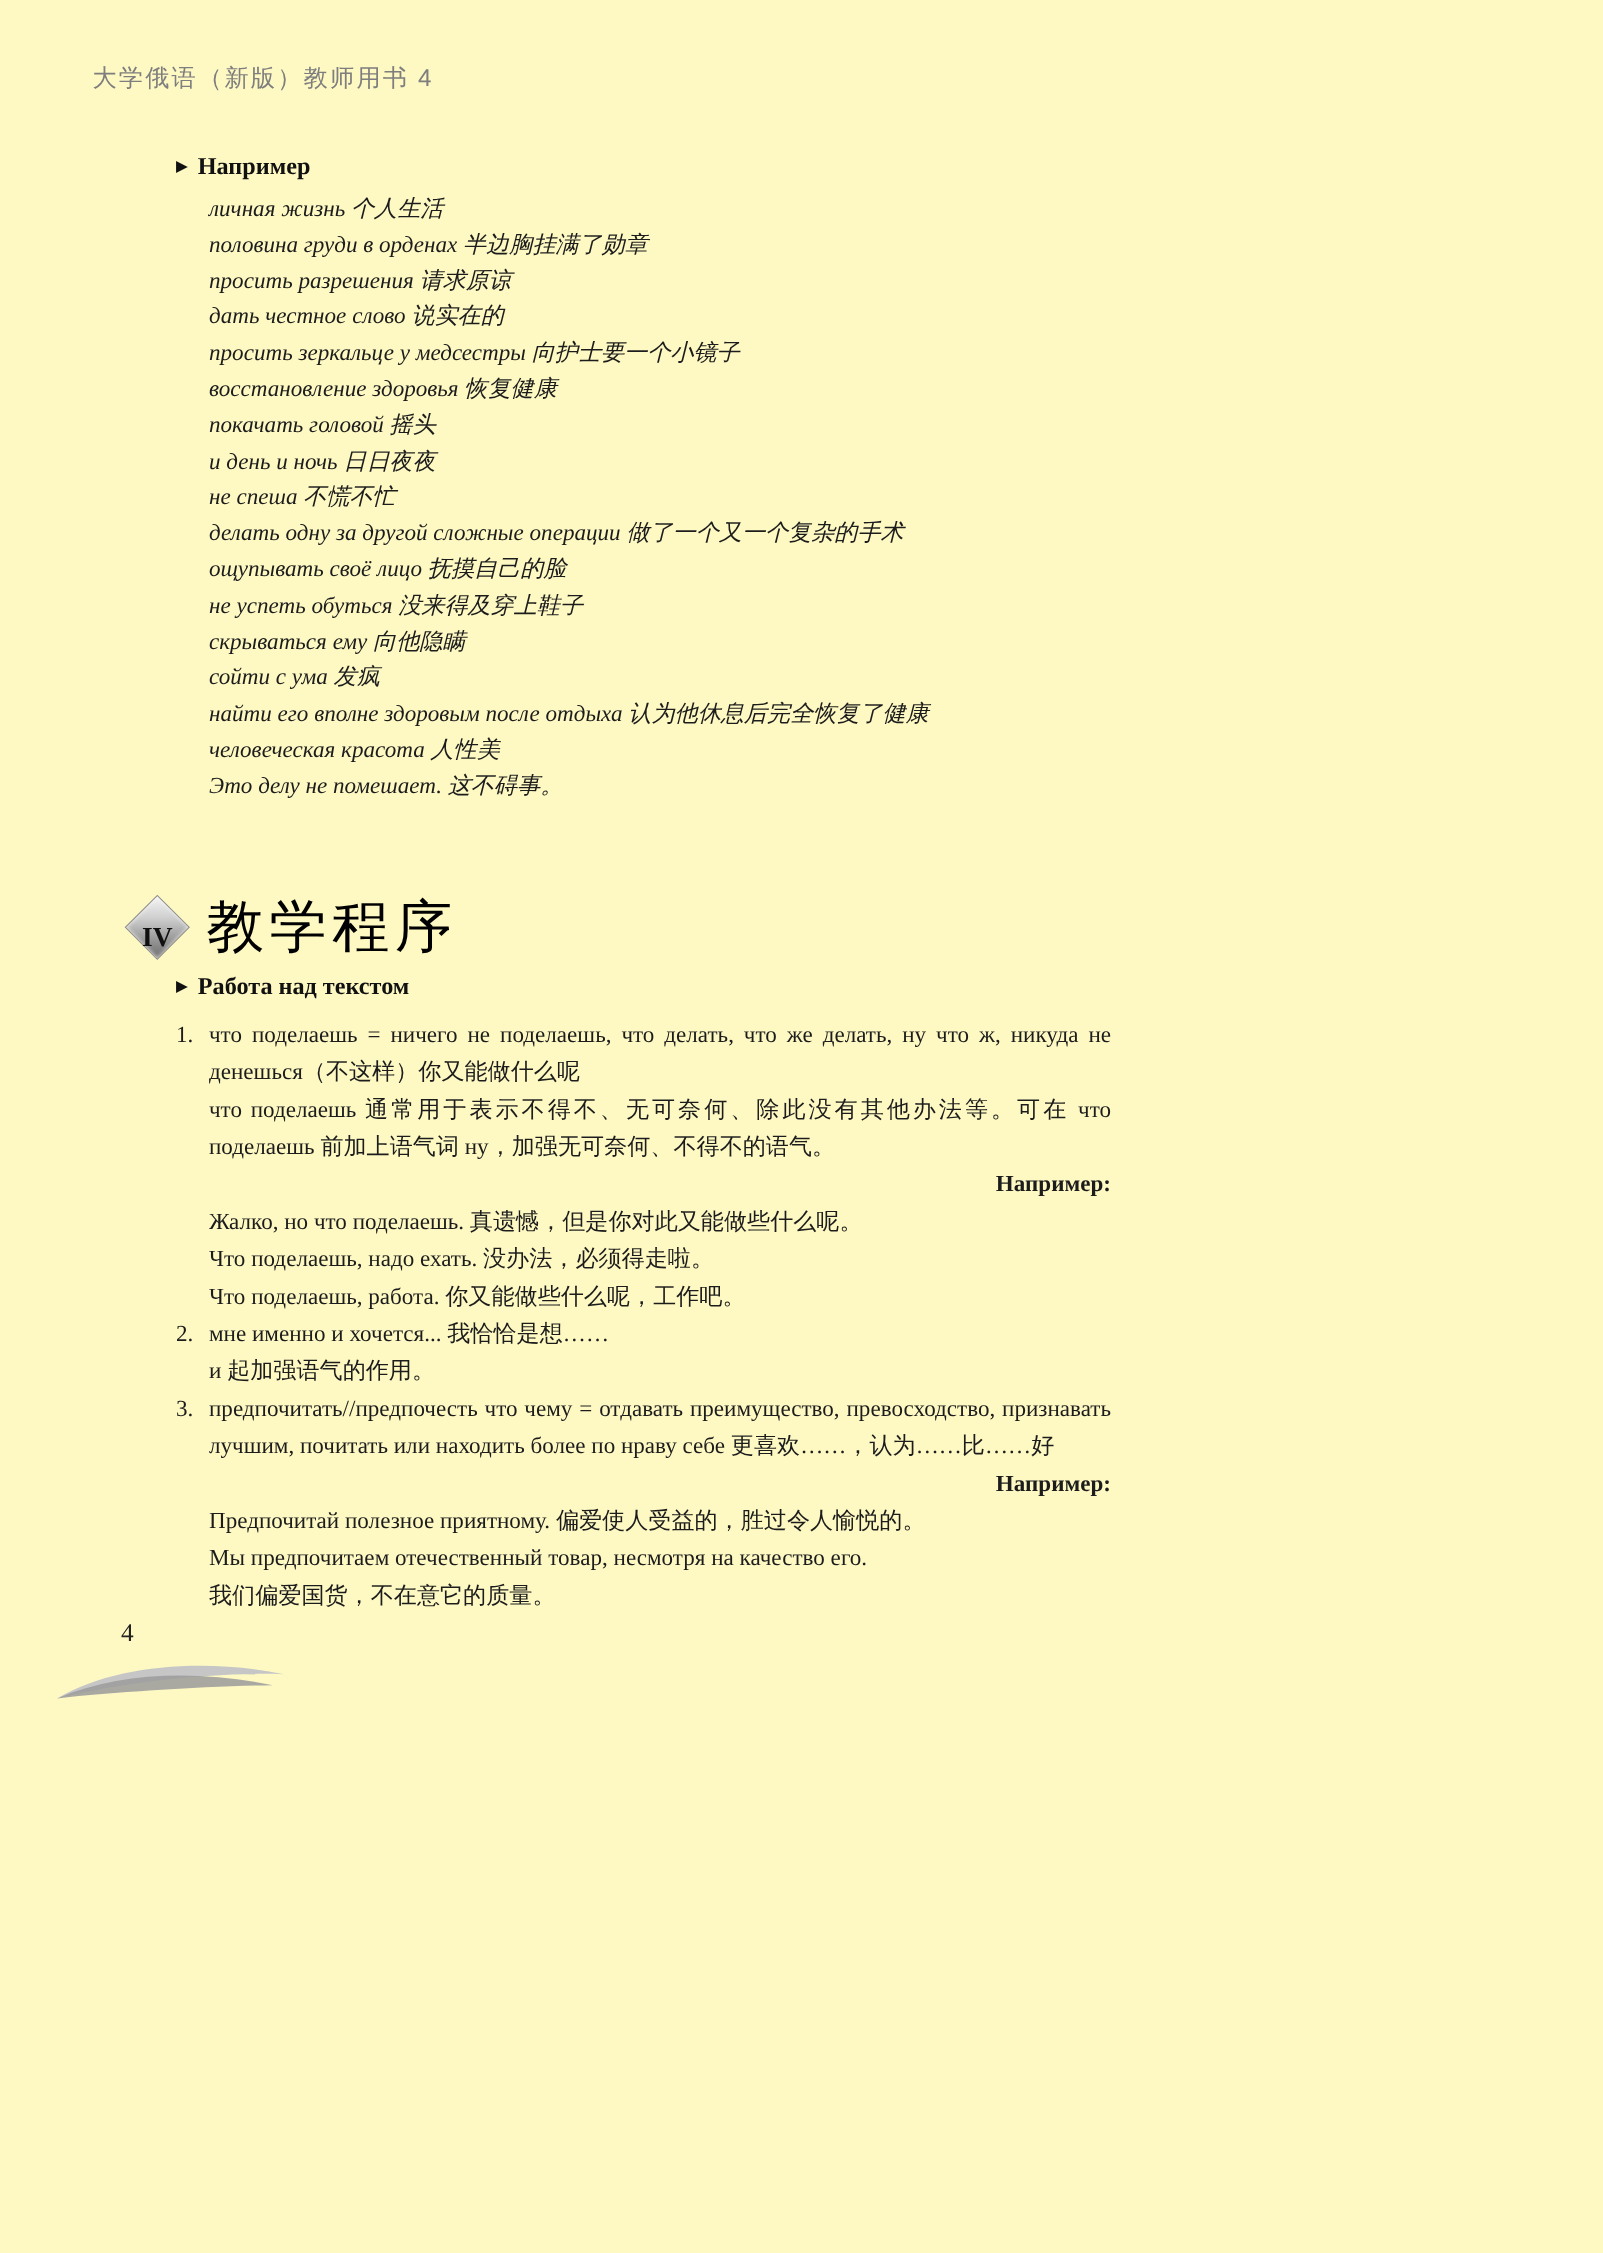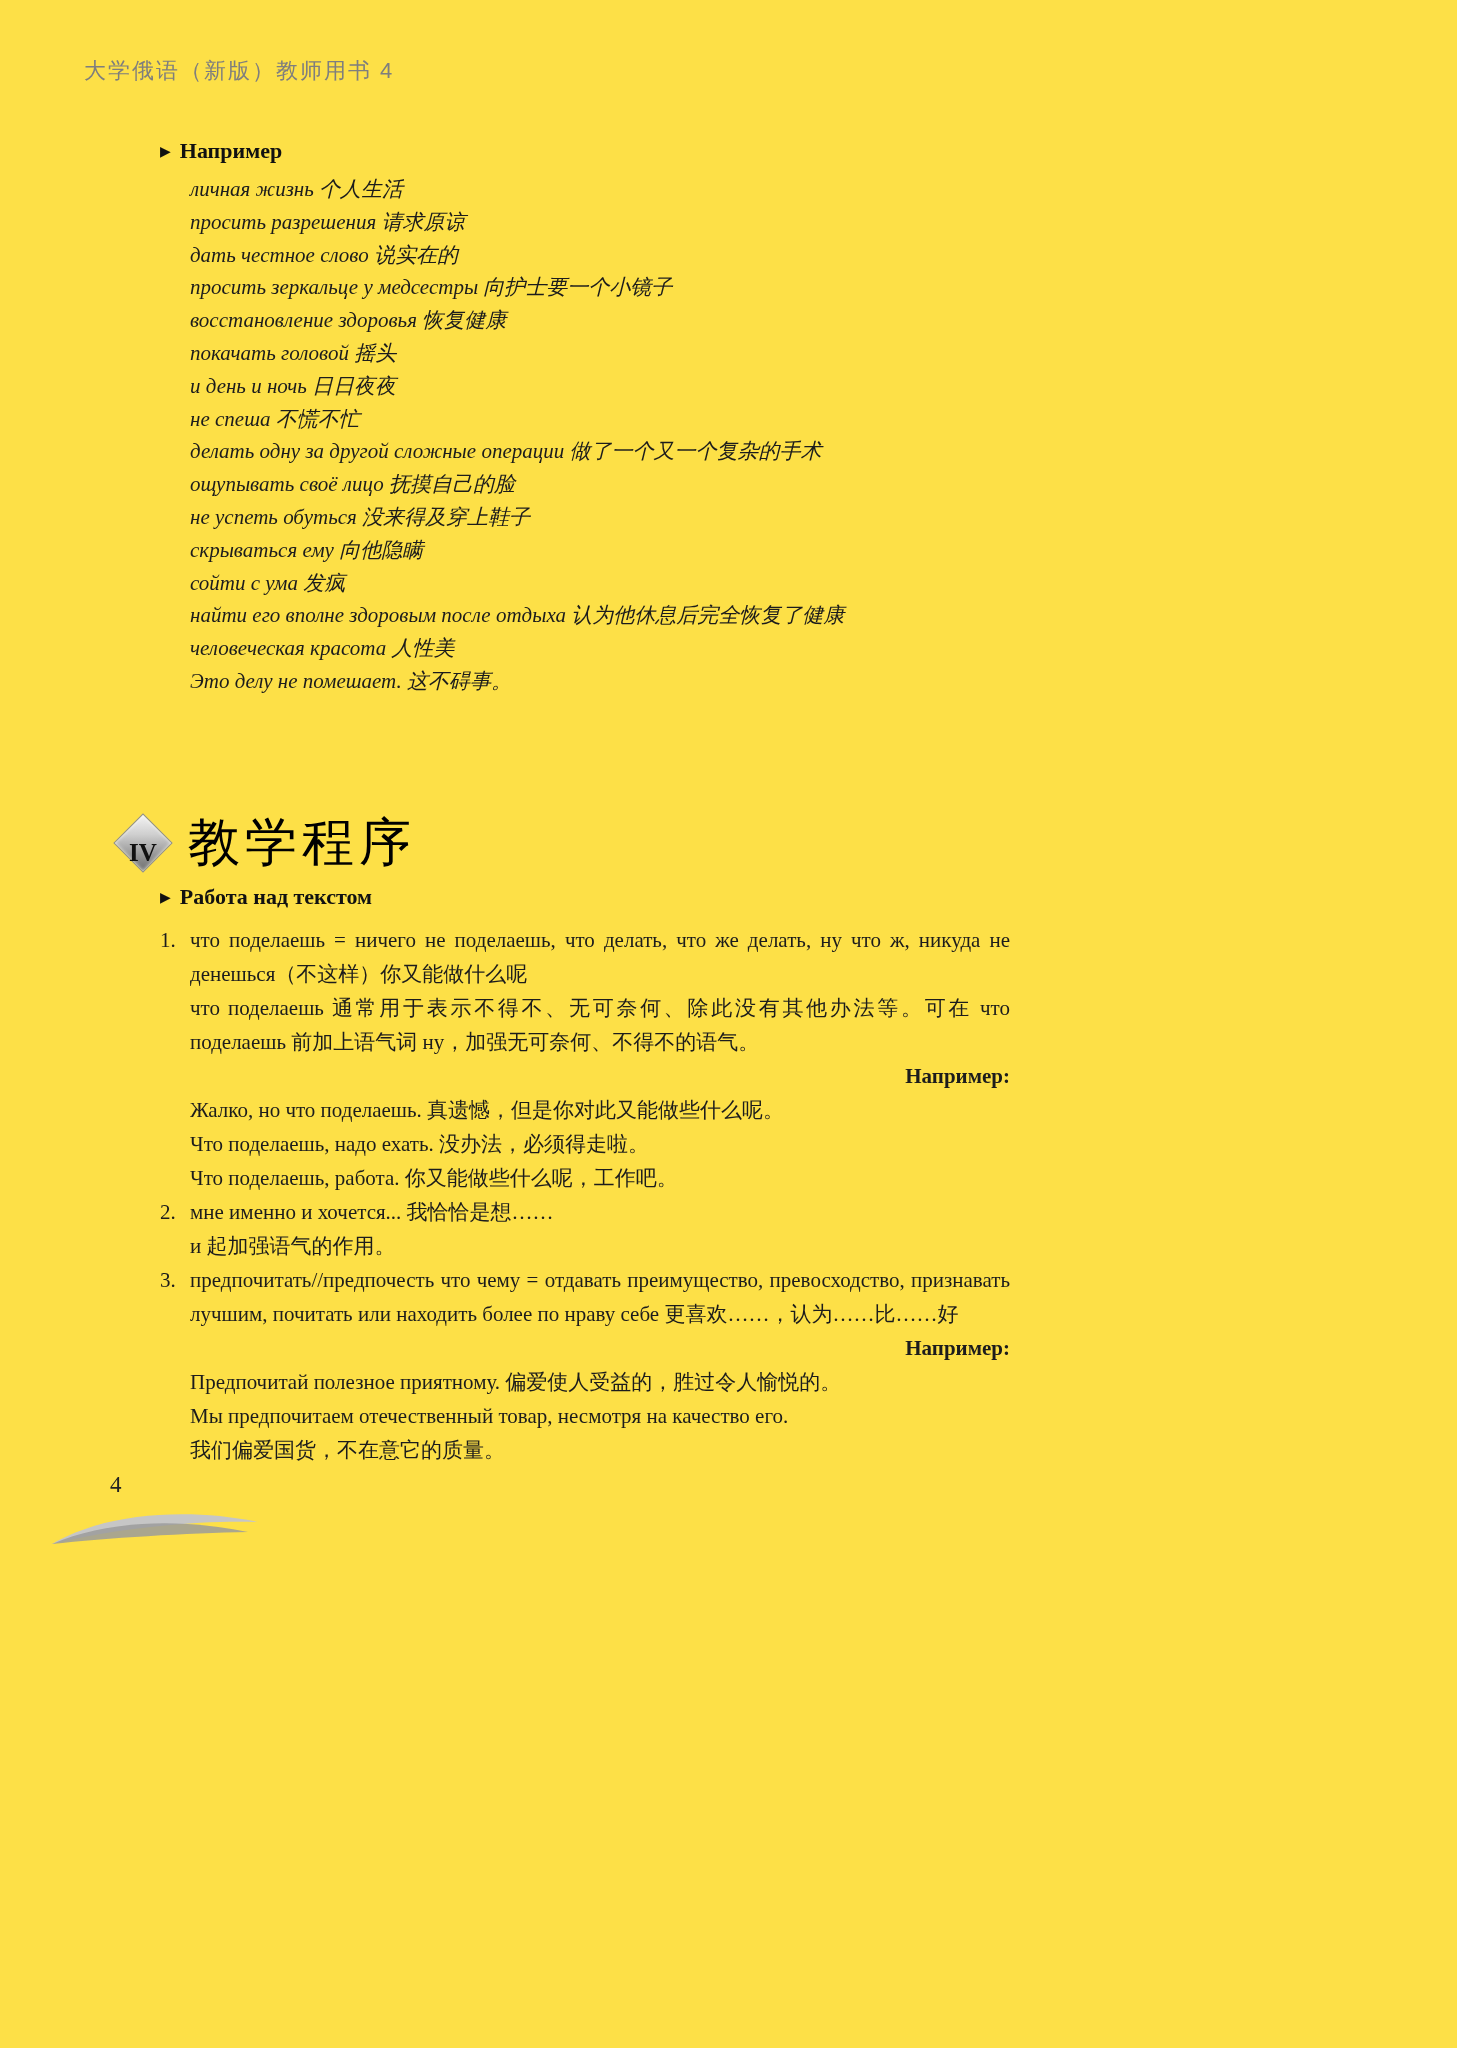--- a/index.html
+++ b/index.html
@@ -1,20 +1,20 @@
 <!DOCTYPE html>
 <html><head>
 <meta charset="utf-8">
 <style>
   html,body { margin:0; padding:0; background:#e8e8e8; }
   .page {
     position:relative;
     width:1457px; height:2048px;
     margin:0 auto;
-    background:#fde047;
+    background:#fef9c3;
     color:#1c1c1c;
     font-family:"Liberation Serif","DejaVu Serif",serif;
     overflow:hidden;
   }
 
   
   .running-header {
     position:absolute; left:84px; top:56px;
     font-size:22px; letter-spacing:2px;
     color:#7e7e7e;
@@ -82,20 +82,21 @@
 
   <div class="running-header">大学俄语（新版）教师用书 4</div>
 
   <div class="expressions">
     <div class="sec-heading">
       <span class="tri">▶</span>
       <span>Например</span>
     </div>
     <ul class="expr-list">
       <li>личная жизнь 个人生活</li>
+      <li>половина груди в орденах 半边胸挂满了勋章</li>
       <li>просить разрешения 请求原谅</li>
       <li>дать честное слово 说实在的</li>
       <li>просить зеркальце у медсестры 向护士要一个小镜子</li>
       <li>восстановление здоровья 恢复健康</li>
       <li>покачать головой 摇头</li>
       <li>и день и ночь 日日夜夜</li>
       <li>не спеша 不慌不忙</li>
       <li>делать одну за другой сложные операции 做了一个又一个复杂的手术</li>
       <li>ощупывать своё лицо 抚摸自己的脸</li>
       <li>не успеть обуться 没来得及穿上鞋子</li>

